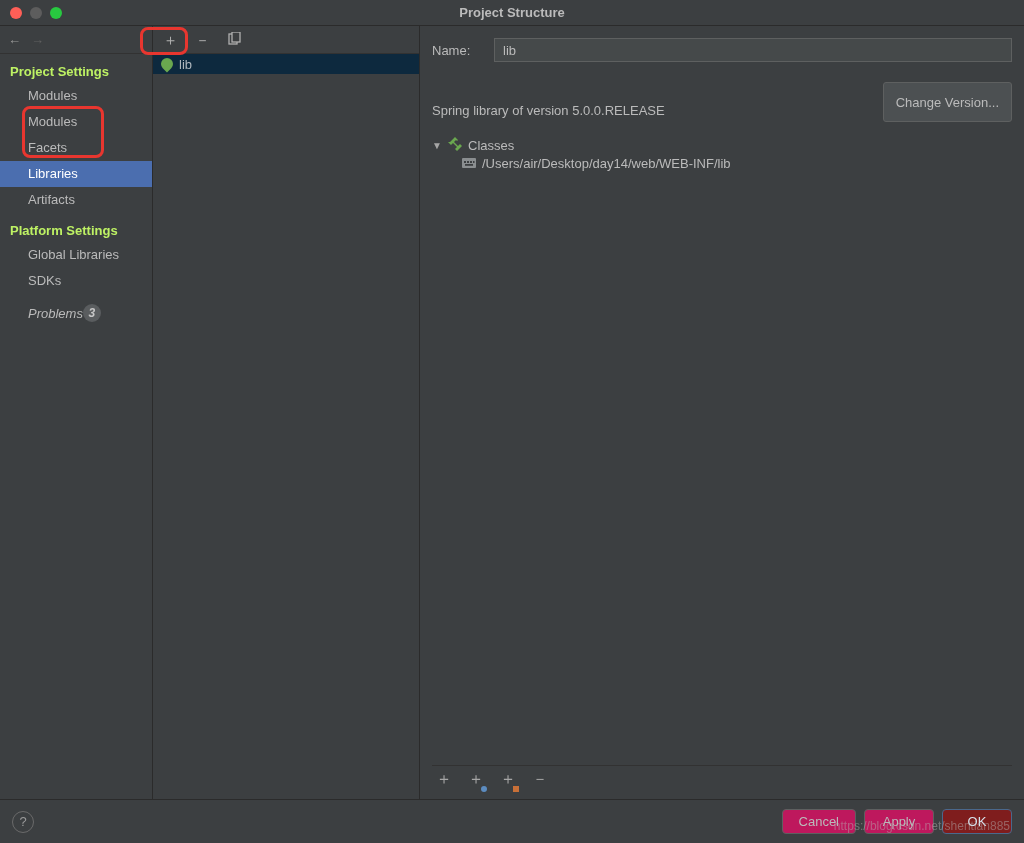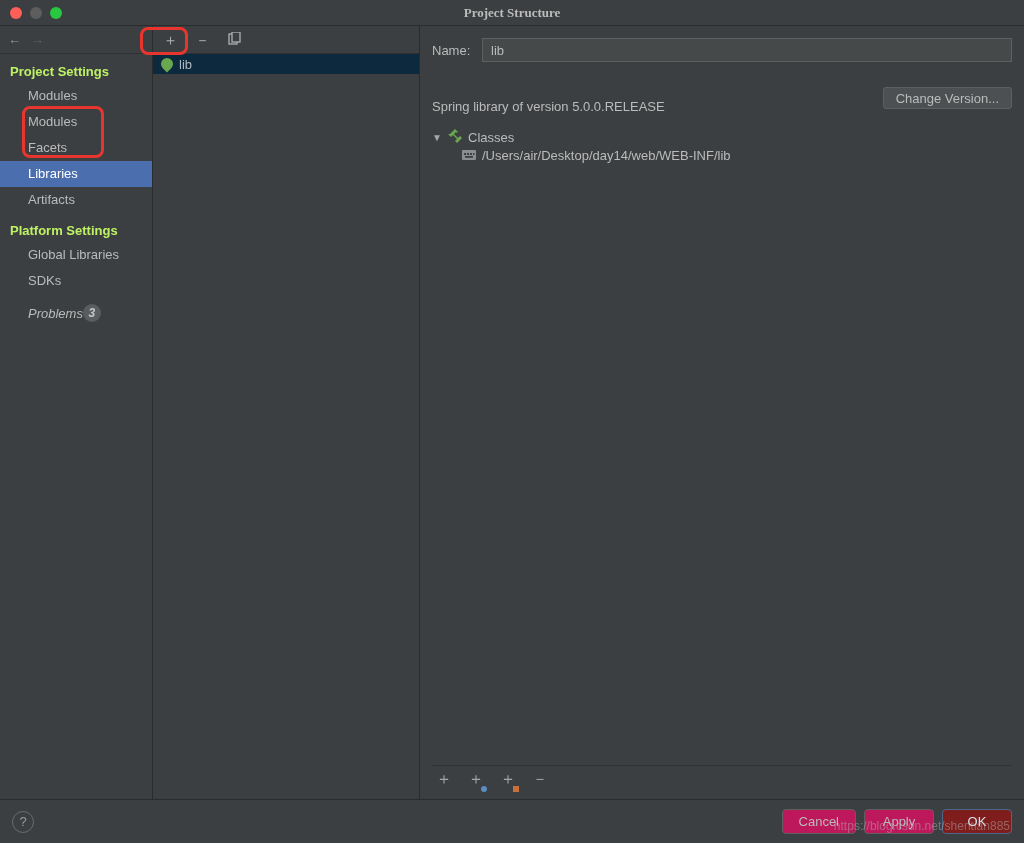--- a/index.html
+++ b/index.html
@@ -13,21 +13,20 @@
       overflow: hidden;
       position: relative;
     }
     .titlebar {
       height: 26px;
       background: #3c3f41;
       display: flex;
       align-items: center;
       position: relative;
       border-bottom: 1px solid #2b2b2b;
-      font-family: Liberation Serif, serif;
     }
     .traffic-lights {
       display: flex;
       gap: 8px;
       padding-left: 10px;
     }
     .tl { width: 12px; height: 12px; border-radius: 50%; }
     .tl-close { background: #ff5f57; }
     .tl-min { background: #5d5d5d; }
     .tl-max { background: #28c940; }
@@ -121,21 +120,21 @@
       border-radius: 6px 6px 6px 0;
       transform: rotate(-45deg);
       background:#6aa84f;
     }
     .right-col {
       flex: 1;
       display:flex;
       flex-direction:column;
       padding: 12px 12px 6px 12px;
     }
-    .form-row { display:flex; align-items:center; }
+    .form-row { display:flex; align-items:center; gap: 12px; }
     .form-label { color:#bbbbbb; width:50px;}
     .text-input {
       flex:1;
       background:#45494a;
       border:1px solid #5e6060;
       color:#bbbbbb;
       padding:3px 8px;
       font-size:13px;
       height:24px;
       outline:none;
@@ -147,21 +146,21 @@
       margin-top: 20px;
     }
     .desc-text { color:#bbbbbb;margin-top:17px; }
     .btn {
       background:#4c5052;
       border:1px solid #5e6060;
       color:#bbbbbb;
       padding:3px 12px;
       font-size:13px;
       border-radius:3px;
-      height:22px;
+      height:40px;
       cursor:pointer;
     }
     .tree {
       margin-top: 14px;
       flex:1;
     }
     .tree-row { display:flex; align-items:center; gap:6px; padding:1px 0; }
     .disclose-triangle { font-size:10px; color:#a6a6a6; width:10px; display:inline-block;}
     .hammer-icon {
       display:inline-block;

